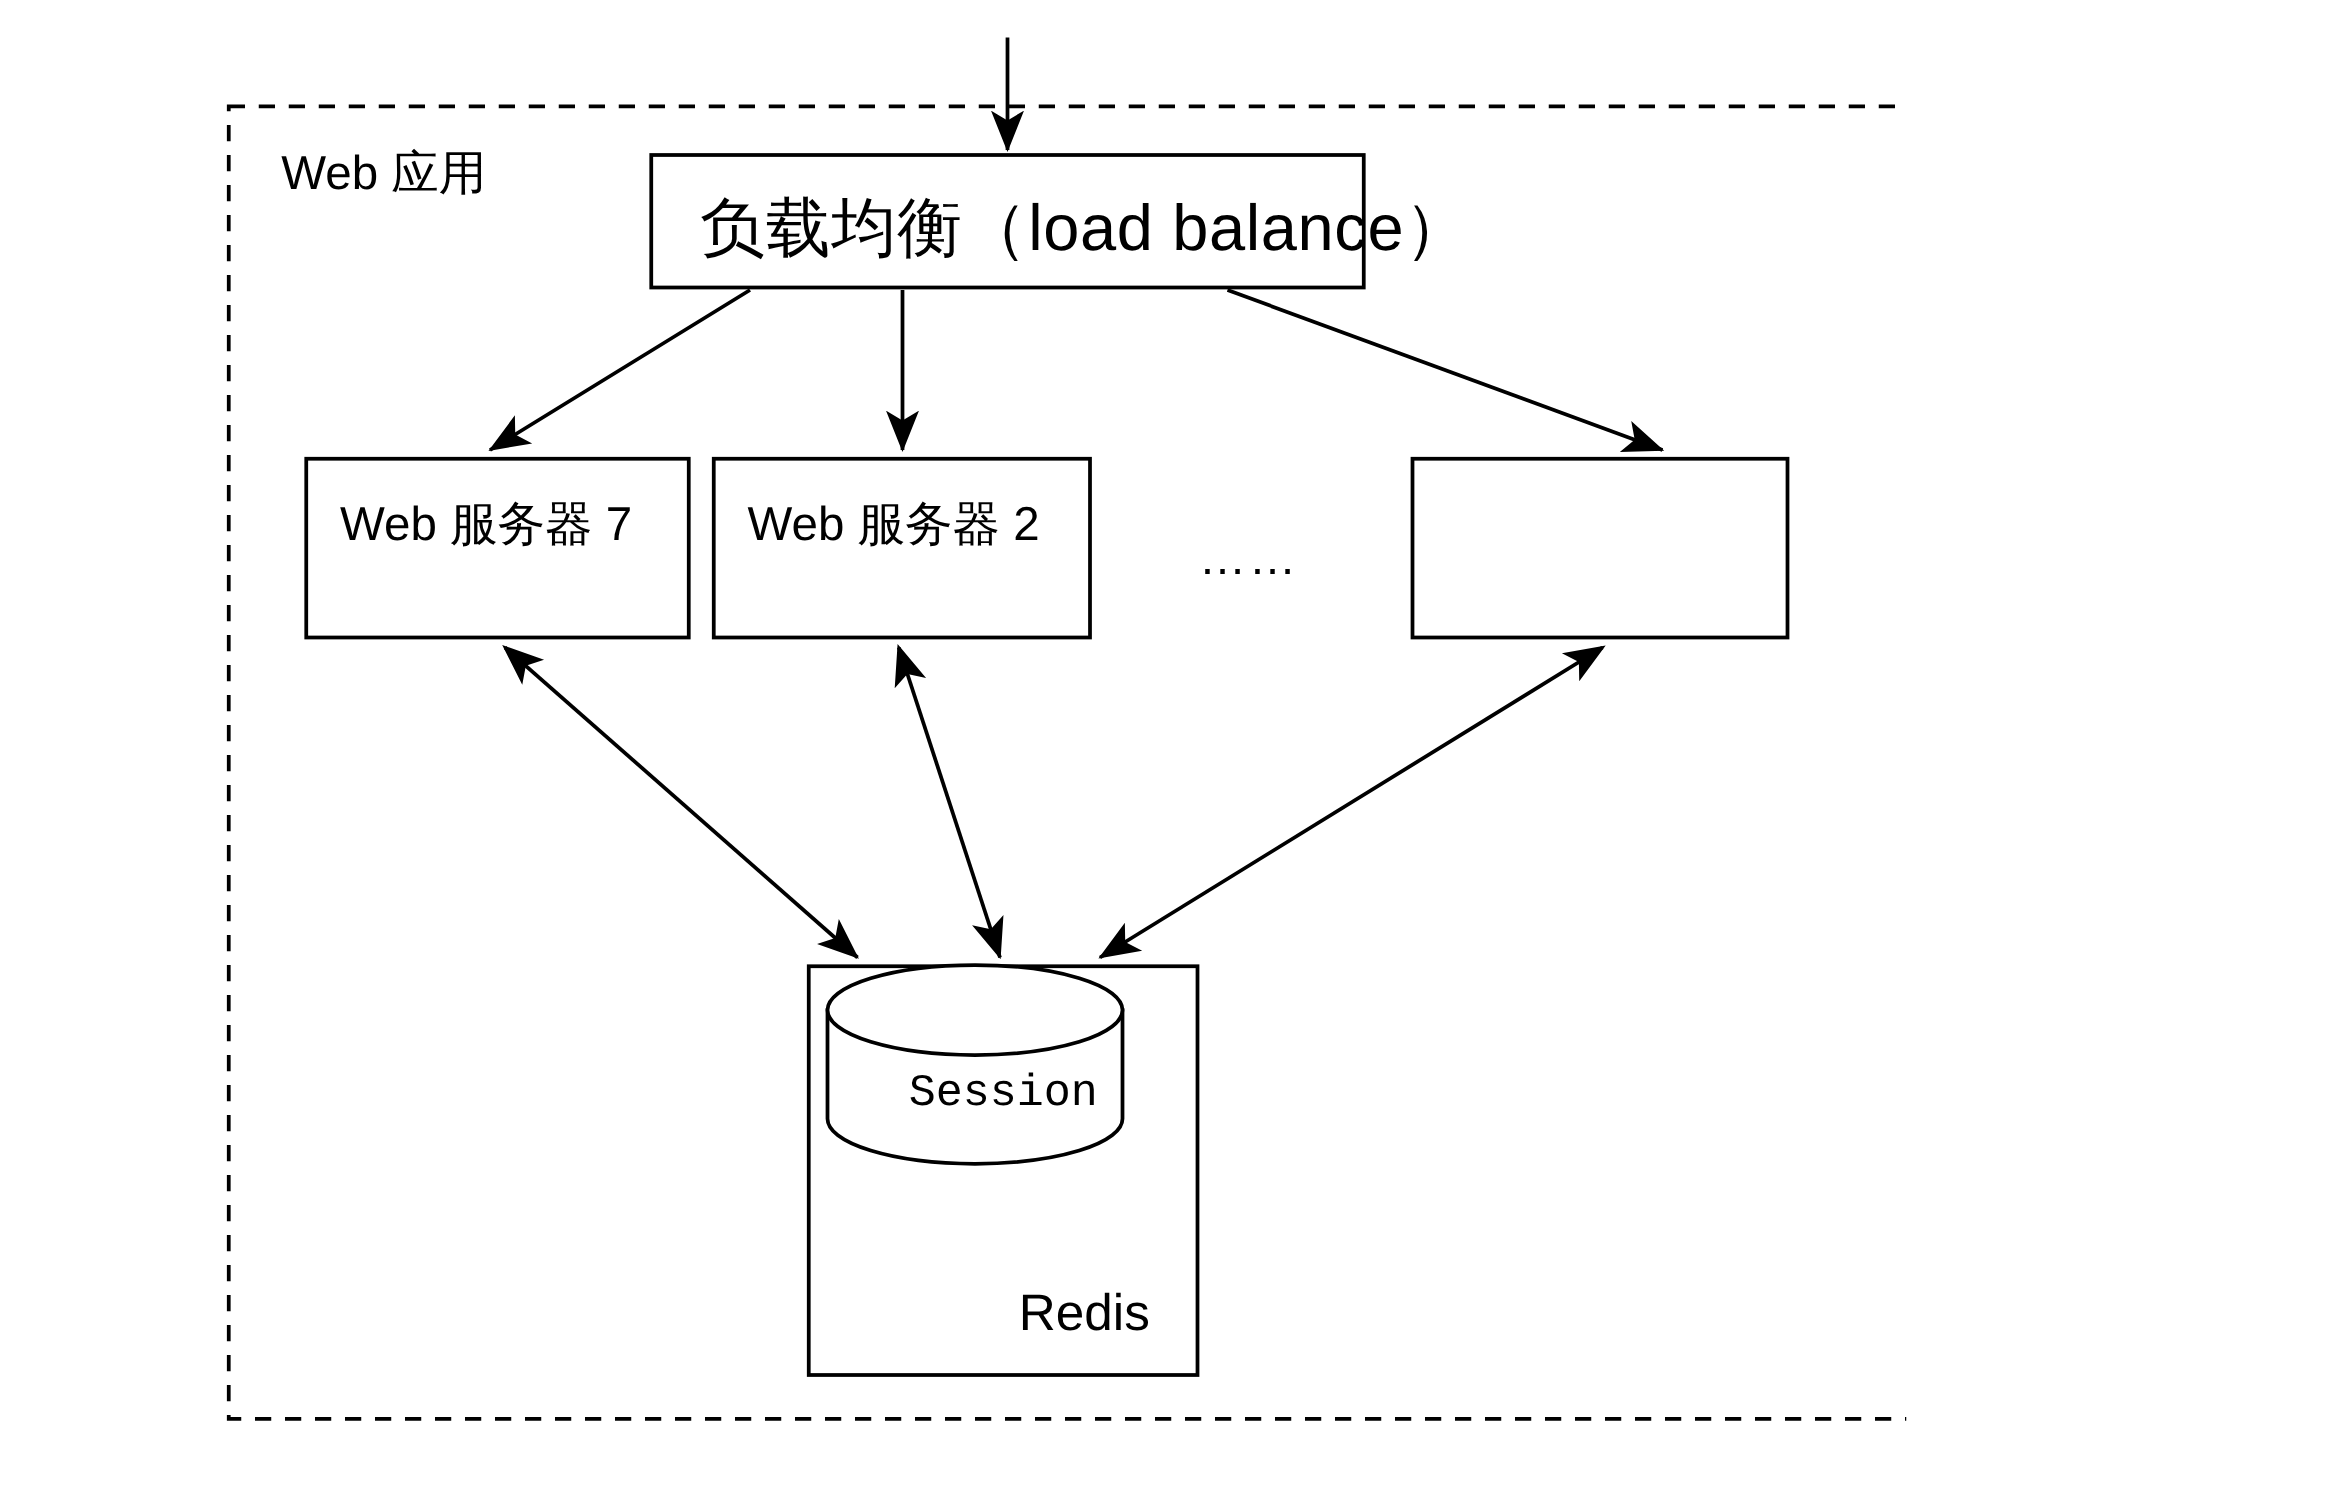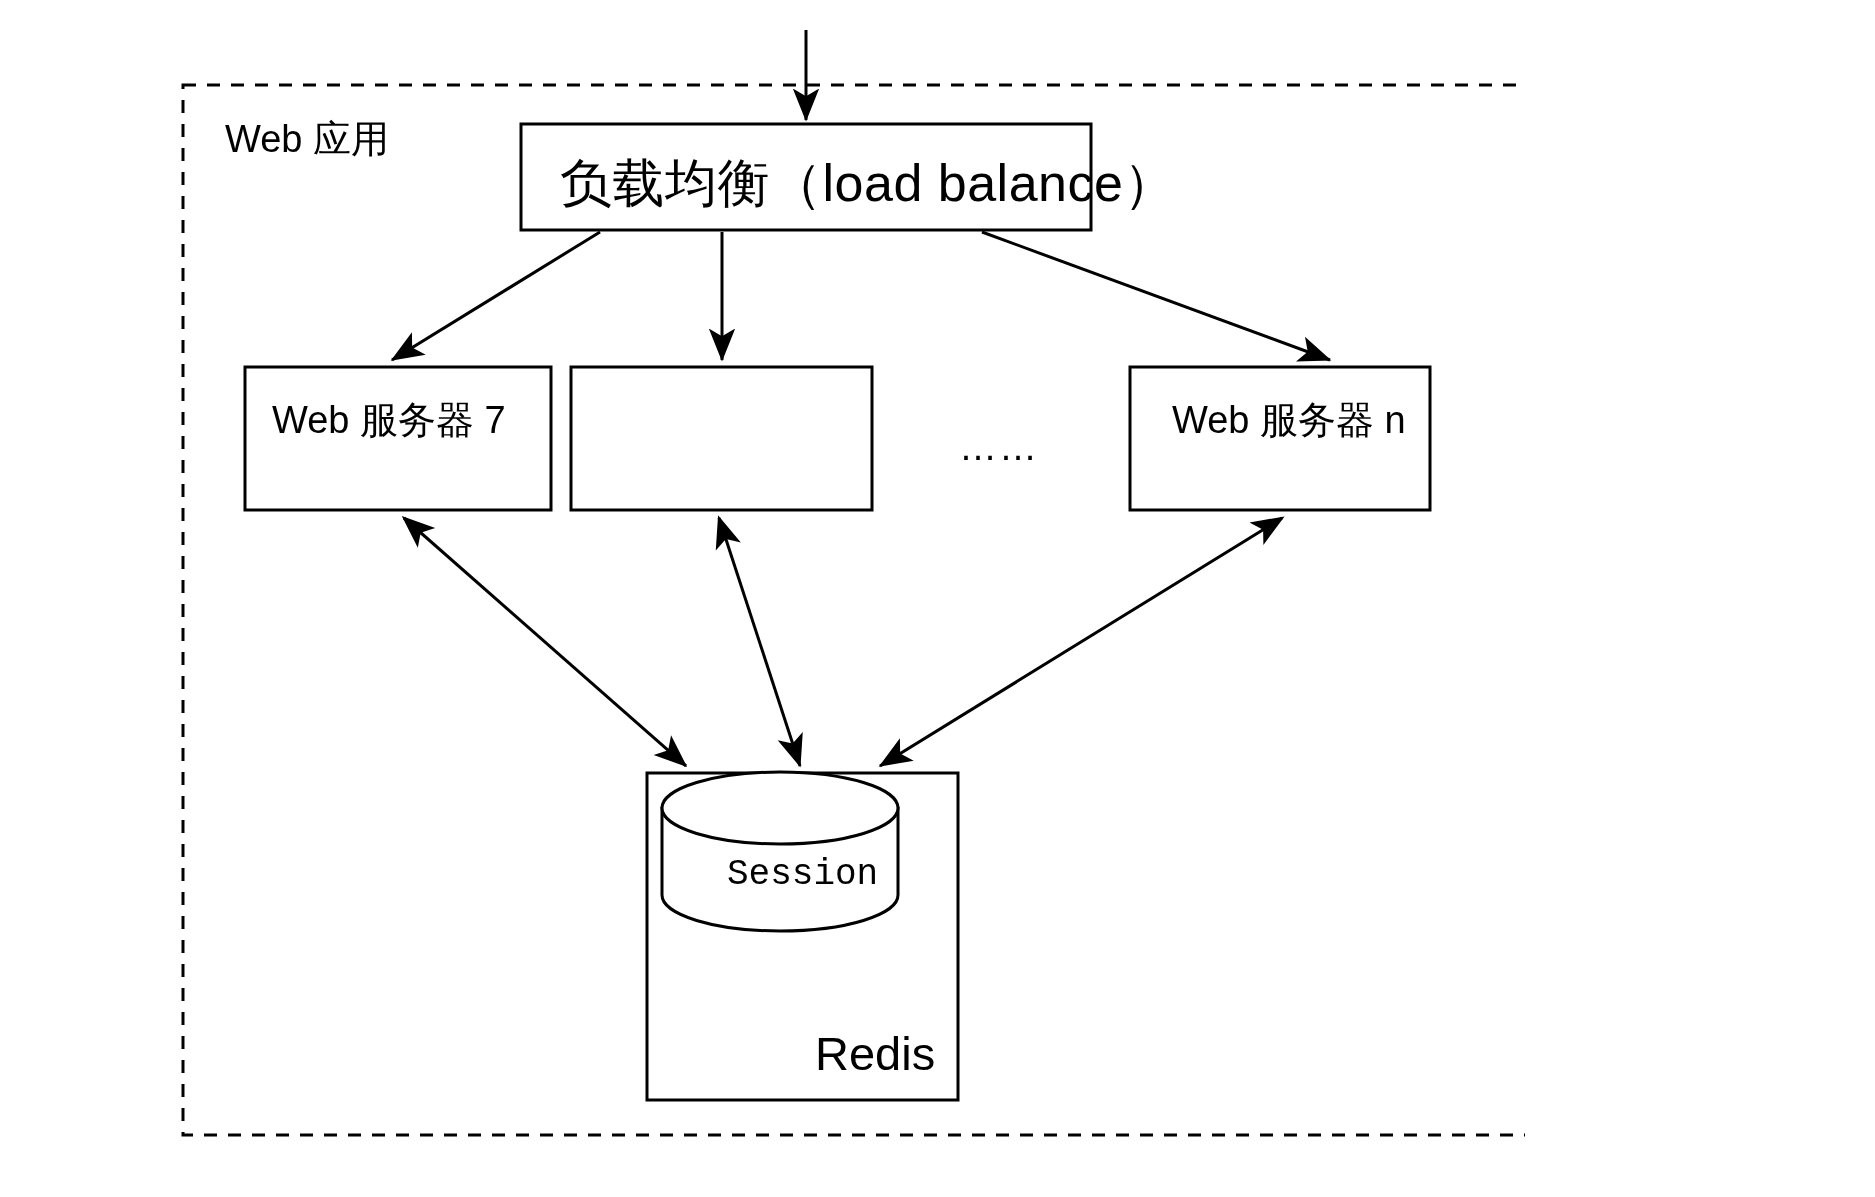--- a/index.html
+++ b/index.html
@@ -43,21 +43,21 @@
   }
   .ellipsis-label {
     font-size: 38px;
     letter-spacing: 2px;
   }
   .cyl-label {
     font-size: 36px;
     font-family: Liberation Mono, monospace;
   }
   .redis-label {
-    font-size: 47px;
+    font-size: 41px;
   }
 </style>
 </head>
 <body>
 
 <div id="canvas">
 
   <svg id="diagram-svg" viewBox="0 0 1875 1197" xmlns="http://www.w3.org/2000/svg">
     <defs>
       <marker id="arrowhead" markerWidth="12" markerHeight="10" refX="10.5" refY="5" orient="auto" markerUnits="strokeWidth">
@@ -91,22 +91,22 @@
     <line x1="719" y1="518" x2="800" y2="766" stroke="#000000" stroke-width="3" marker-end="url(#arrowhead)" marker-start="url(#arrowtail)"></line>
     <line x1="1282" y1="518" x2="880" y2="766" stroke="#000000" stroke-width="3" marker-end="url(#arrowhead)" marker-start="url(#arrowtail)"></line>
   </svg>
 
   <div class="node-label group-label" style="left:225px; top:119px;">Web 应用</div>
 
   <div class="node-label lb-label" style="left:560px; top:155px;">负载均衡（load balance）</div>
 
   <div class="node-label server-label" style="left:272px; top:400px;">Web 服务器 7</div>
 
+  <div class="node-label server-label" style="left:598px; top:400px;">Web 服务器 2</div>
 
   <div class="node-label ellipsis-label" style="left:959px; top:427px;">……</div>
 
-  <div class="node-label server-label" style="left:1172px; top:400px;">Web 服务器 n</div>
 
   <div class="node-label cyl-label" style="left:727px; top:855px;">Session</div>
 
   <div class="node-label redis-label" style="left:815px; top:1028px;">Redis</div>
 
 </div>
 
 </body></html>

